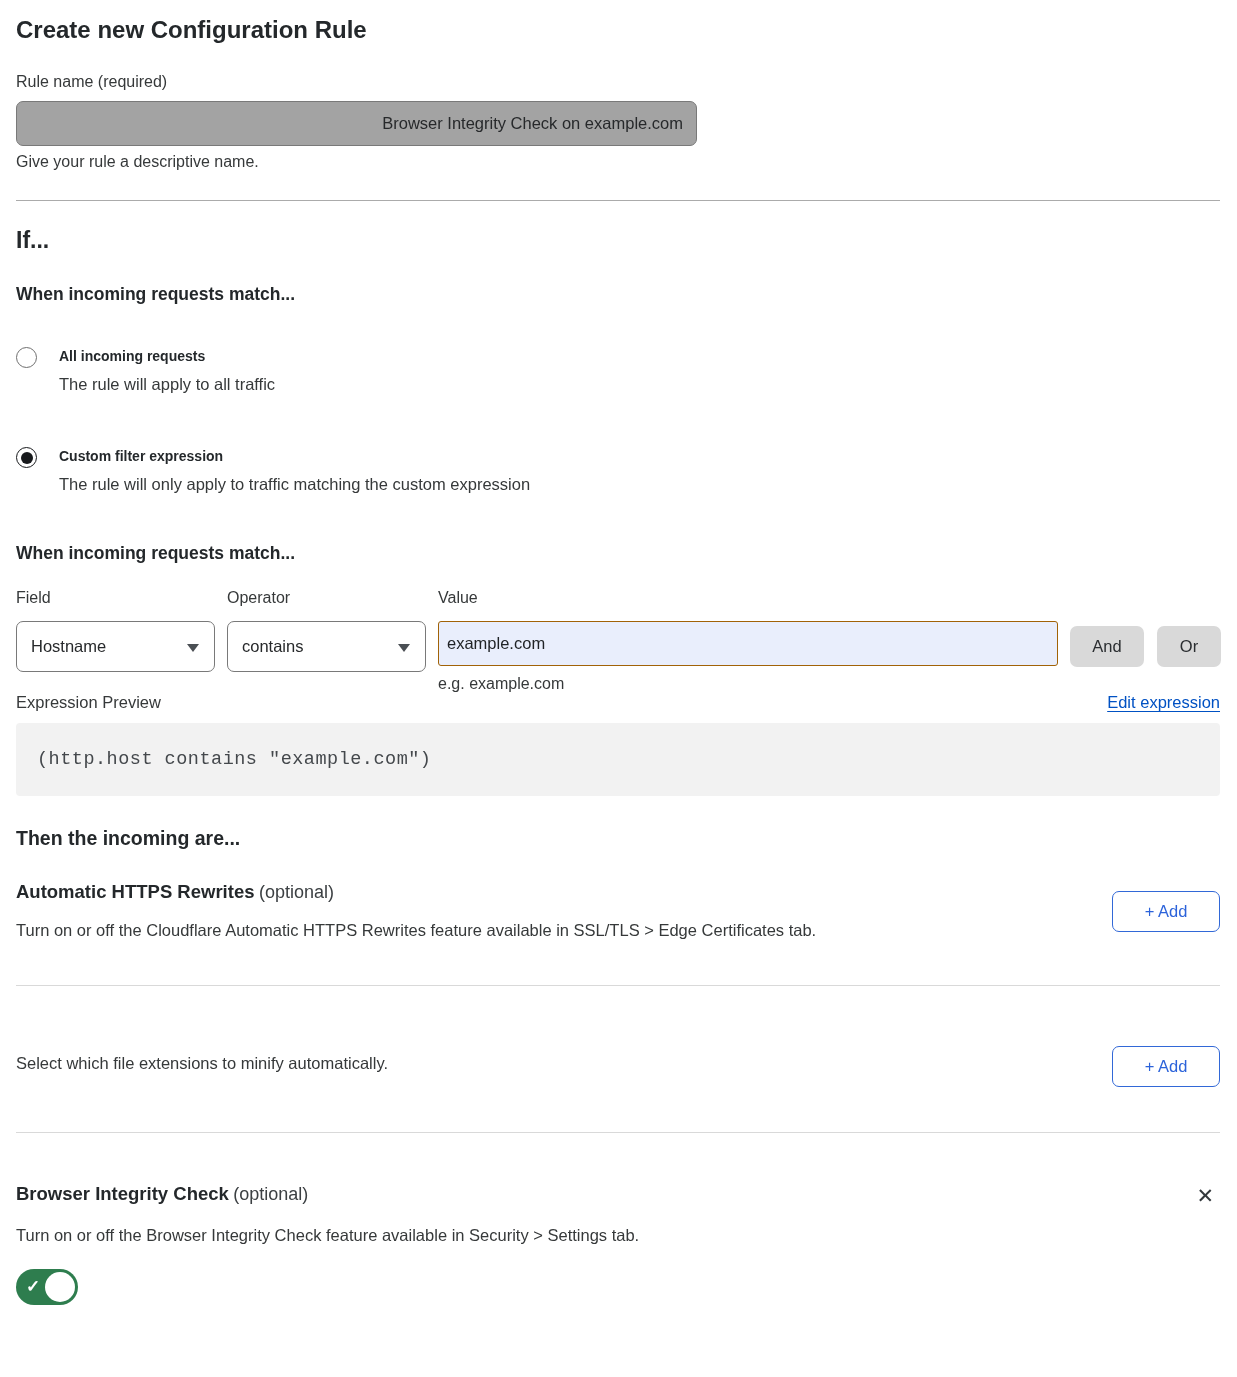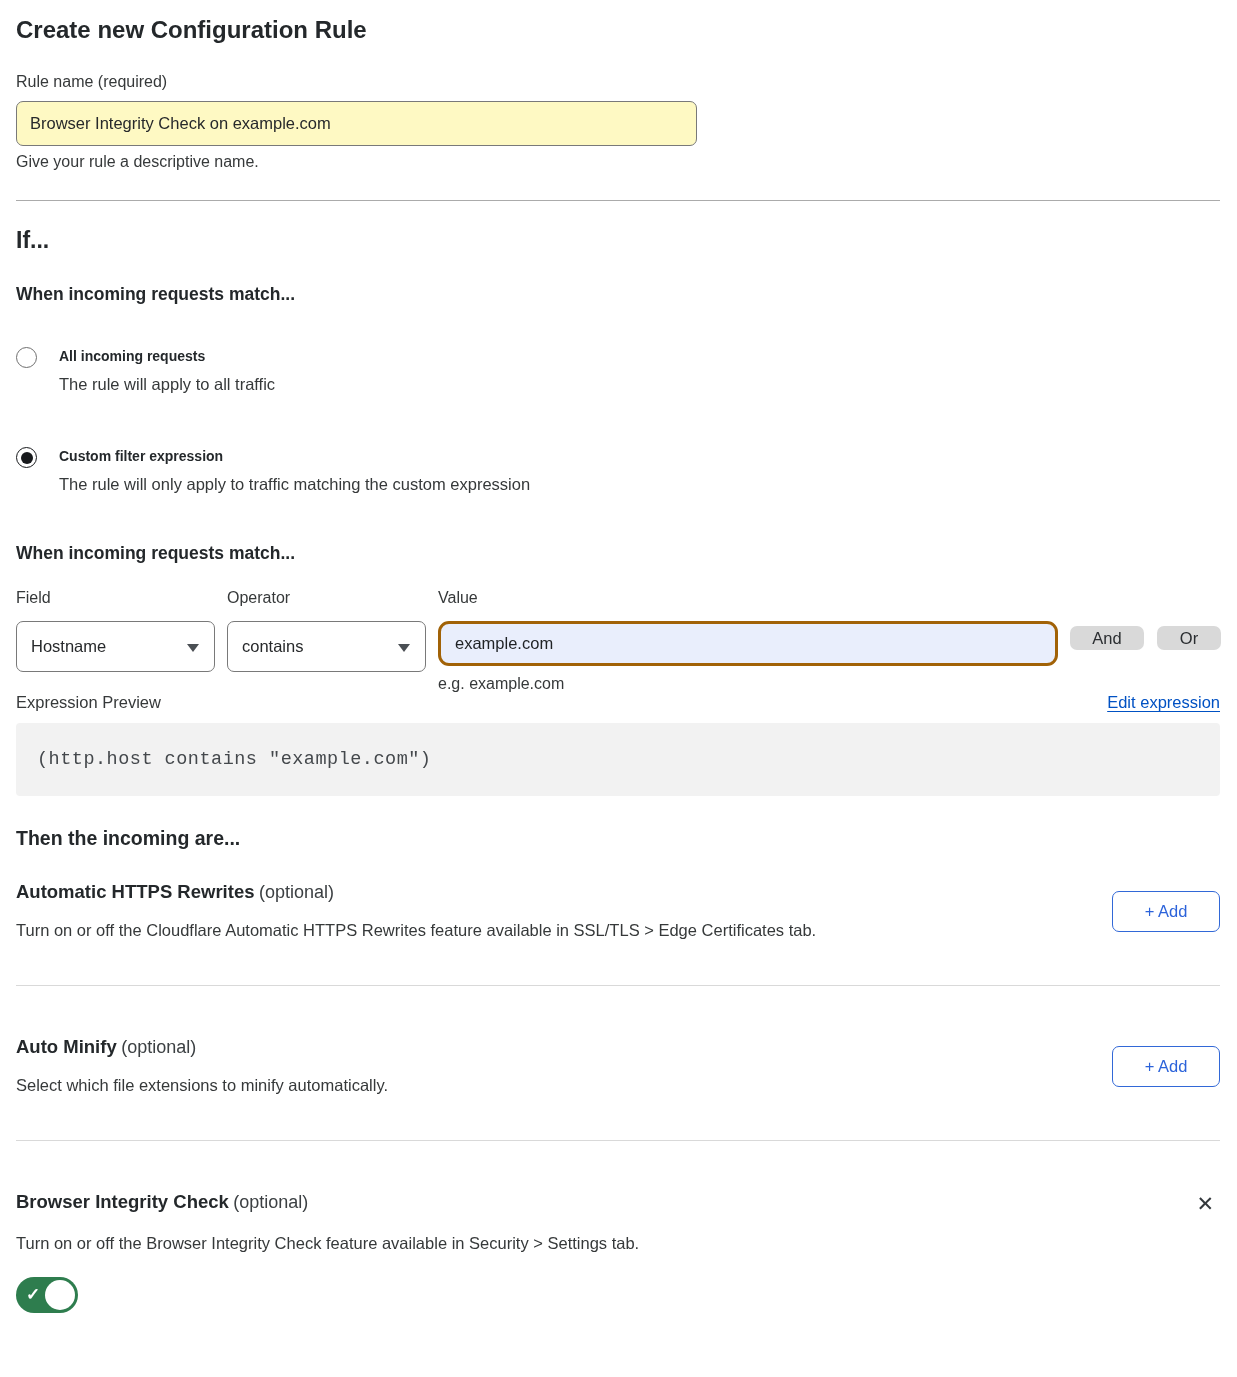--- a/index.html
+++ b/index.html
@@ -26,21 +26,21 @@
   h2.if-heading { font-size: 23px; font-weight: 700; color: #24282b; margin: 0 0 30px; }
   h3.sub-heading { font-size: 17.5px; font-weight: 700; color: #24282b; margin: 0 0 41px; }
   h3.sub-heading2 { font-size: 17.5px; font-weight: 700; color: #24282b; margin: 0 0 25px; }
   h3.then-heading { font-size: 19.5px; font-weight: 700; color: #24282b; margin: 14px 0 31px; }
 
   
   .text-input {
     display: block; width: 681px; height: 45px;
     border: 1px solid #797979; border-radius: 7px;
     padding: 0 13px; font-size: 16.5px; color: #27292b;
-    font-family: "Liberation Sans", sans-serif; background: #fef9c3; outline: none;
+    font-family: "Liberation Sans", sans-serif; background: #a3a3a3; outline: none; text-align: right;
   }
 
   
   .radio-option { display: flex; gap: 22px; cursor: pointer; }
   .radio-option.first { margin-bottom: 51px; }
   .radio-option.second { margin-bottom: 48px; }
   .radio-circle {
     flex: none; width: 21px; height: 21px; margin-top: 1px;
     border: 1.5px solid #6f6f6f; border-radius: 50%; background: #fff; position: relative;
   }
@@ -63,28 +63,28 @@
     font-size: 16.5px; color: #27292b; position: relative; cursor: pointer;
   }
   .chevron-down {
     position: absolute; right: 15px; top: 50%; margin-top: -3px;
     width: 0; height: 0;
     border-left: 6.5px solid transparent; border-right: 6.5px solid transparent;
     border-top: 8px solid #4a4f54;
   }
   .value-input {
     display: block; width: 620px; height: 45px;
-    background: #e9eefc; border: 3px solid #a16207; border-radius: 11px;
-    padding: 0 14px; font-size: 16.5px; color: #1f2225;
+    background: #e9eefc; border: 1px solid #a16207; border-radius: 3px;
+    padding: 0 8px; font-size: 16.5px; color: #1f2225;
     font-family: "Liberation Sans", sans-serif; outline: none;
   }
   .value-hint { font-size: 16px; color: #36393a; margin-top: 9px; }
   .logic-buttons { display: flex; gap: 13px; margin-top: 37px; }
   .btn-gray {
-    height: 24px; border: none; border-radius: 7px; background: #d9d9d9;
+    height: 41px; border: none; border-radius: 7px; background: #d9d9d9;
     color: #2b2e31; font-size: 16.5px; font-family: "Liberation Sans", sans-serif;
     cursor: pointer; text-align: center;
   }
   .btn-and { width: 74px; }
   .btn-or  { width: 64px; }
 
   
   .preview-row { display: flex; justify-content: space-between; align-items: baseline; margin-bottom: 11px; }
   .preview-label { font-size: 16.5px; color: #36393a; }
   .edit-link {
@@ -207,24 +207,20 @@
       </div>
       <div class="setting-desc">Turn on or off the Cloudflare Automatic HTTPS Rewrites feature available in SSL/TLS &gt; Edge Certificates tab.</div>
     </div>
     <button class="btn-add">+ Add</button>
   </div>
 
   <hr class="divider-light">
 
   <div class="setting-row">
     <div>
-      <div>
-        <span class="setting-title">Auto Minify</span>
-        <span class="setting-optional">(optional)</span>
-      </div>
       <div class="setting-desc">Select which file extensions to minify automatically.</div>
     </div>
     <button class="btn-add">+ Add</button>
   </div>
 
   <hr class="divider-light">
 
   <div class="setting-block">
     <div class="setting-header">
       <div>

